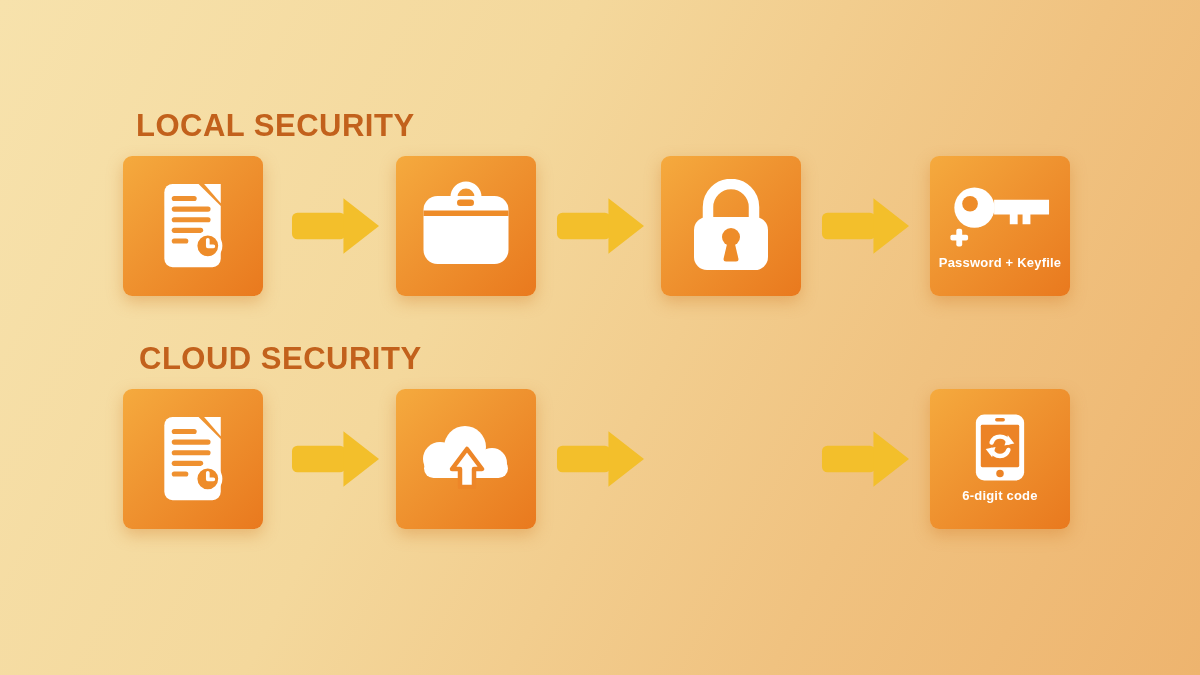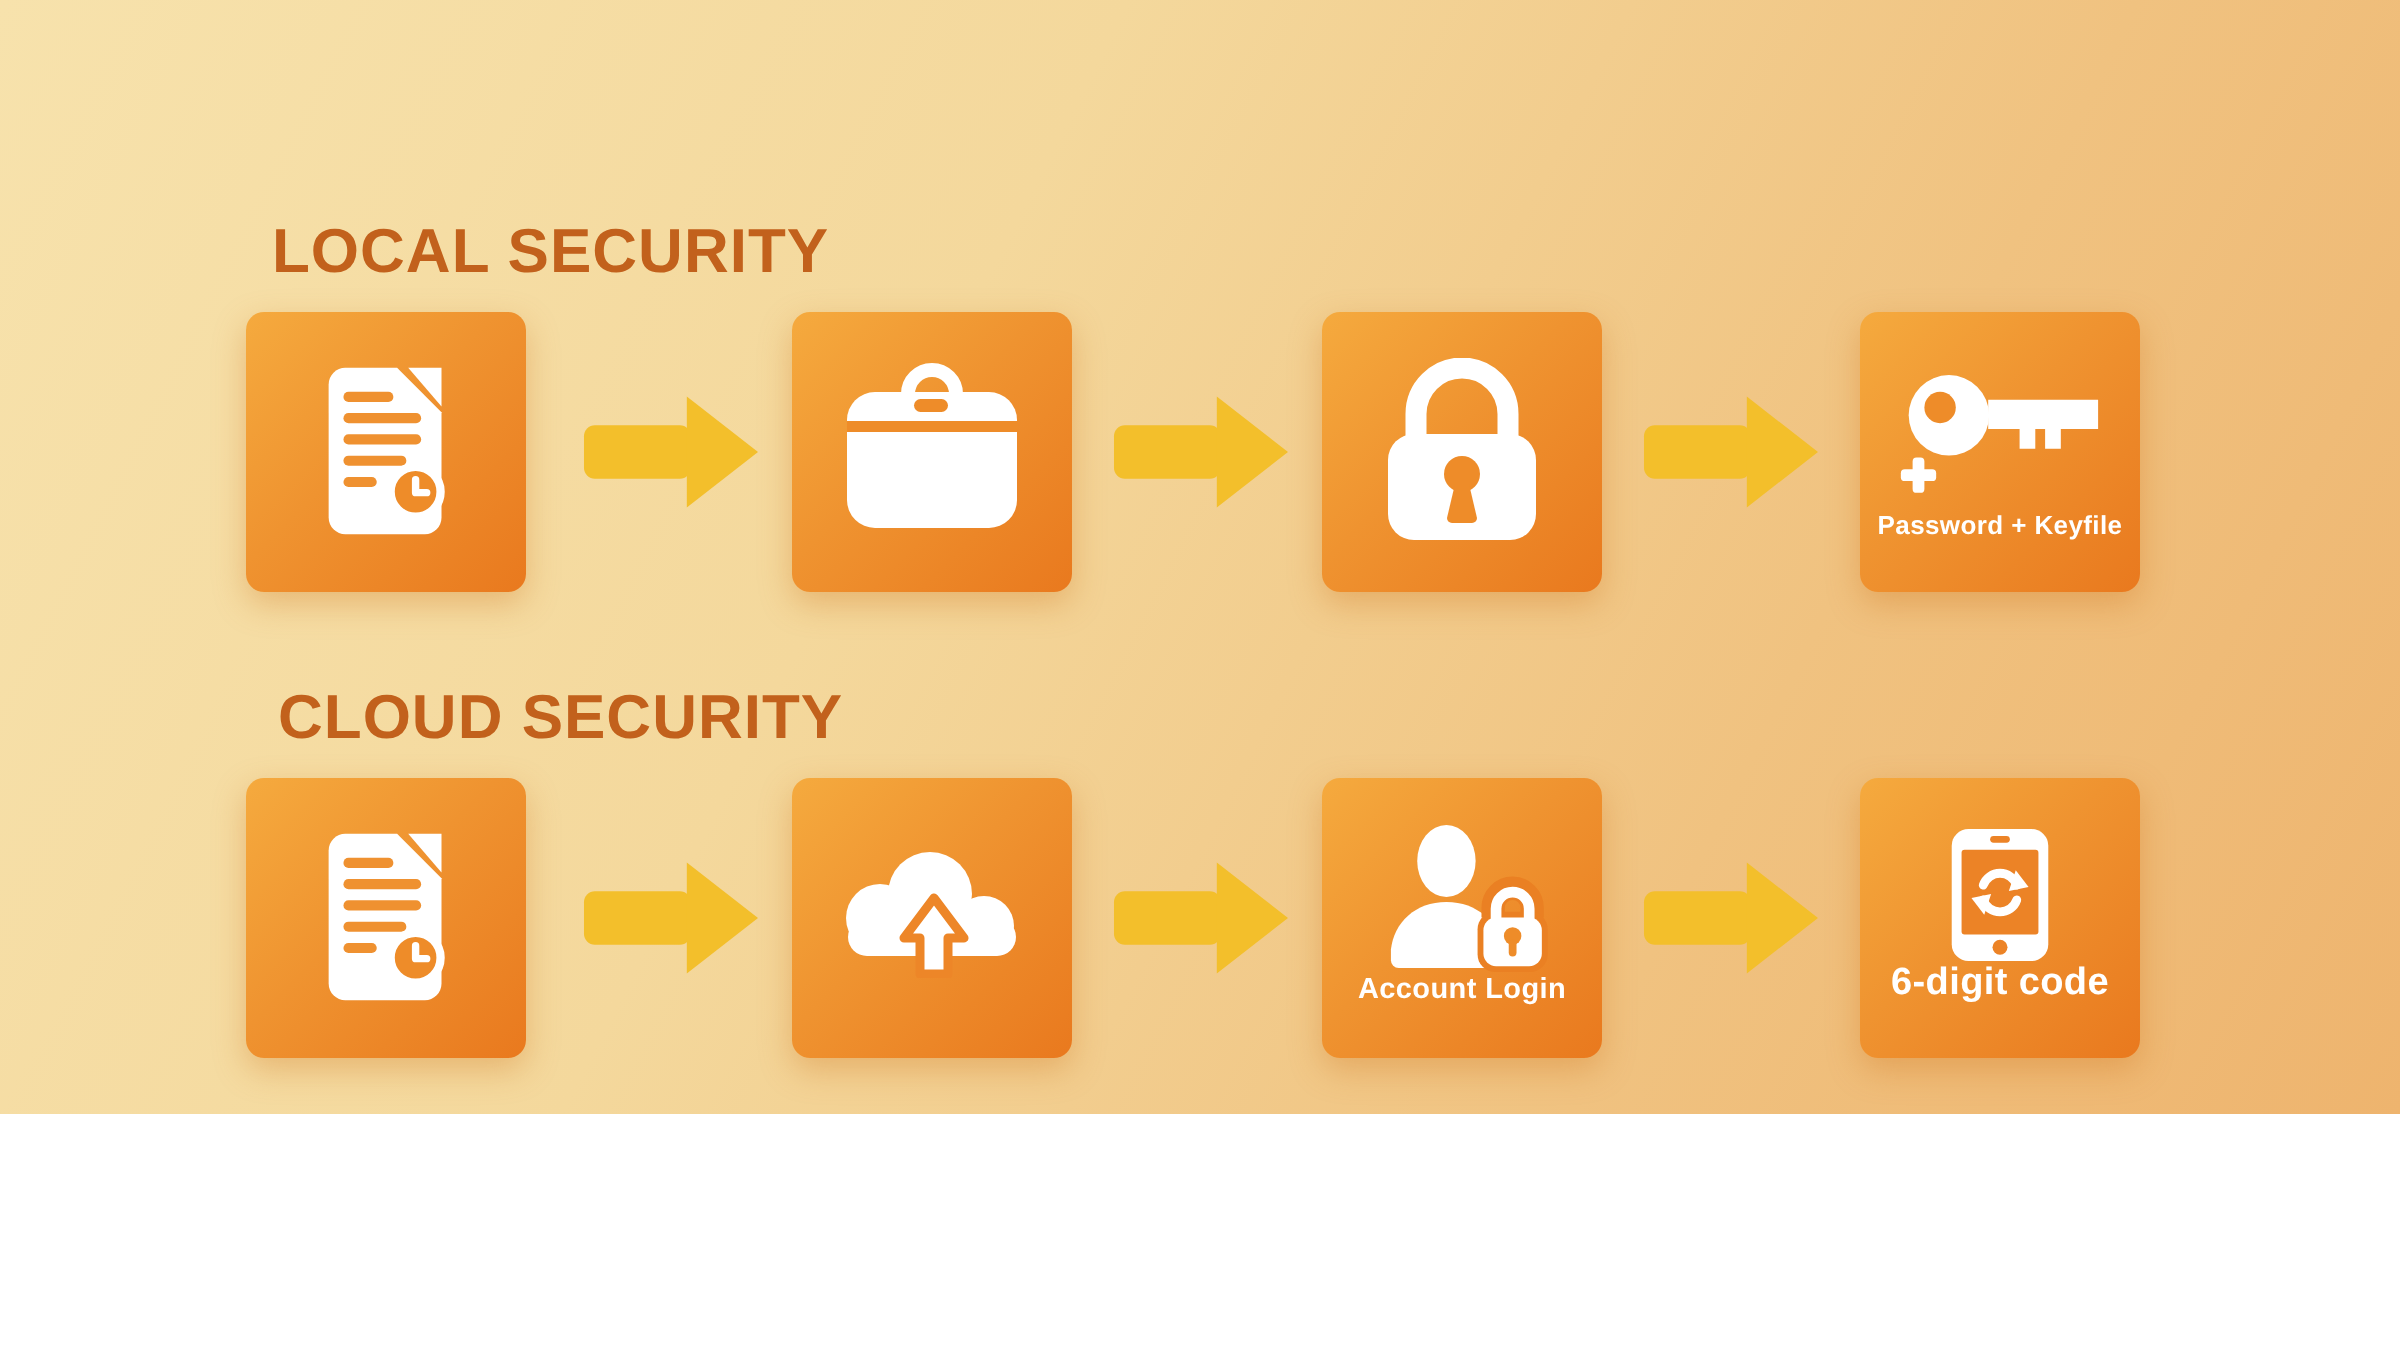--- a/index.html
+++ b/index.html
@@ -1,18 +1,18 @@
 <!DOCTYPE html>
 <html><head>
 <meta charset="utf-8">
 <style>
   html,body{margin:0;padding:0;}
   .canvas{
     position:relative;
-    width:1200px;height:557px;
+    width:1200px;height:675px;
     overflow:hidden;
     font-family:"Liberation Sans", sans-serif;
     background:linear-gradient(117deg,#f7e2ac 0%,#f4d89c 38%,#f0c280 72%,#eeb46e 100%);
   }
   .row-title{
     position:absolute;
     margin:0;
     font-size:31px;
     font-weight:800;
     letter-spacing:.5px;
@@ -143,48 +143,35 @@
     </svg>
   </div>
 
   <div class="arrow" style="left:556px;top:431px;">
     <svg viewBox="0 0 90 56">
         <rect x="1" y="14.5" width="54" height="27" rx="5.5" fill="#F3BF2B"></rect>
         <polygon points="53,0 89,28 53,56" fill="#F3BF2B"></polygon>
       </svg>
   </div>
 
-  <div class="tile" style="left:661px;top:389px;">
-    <svg viewBox="0 0 88 76" style="left:27px;top:23px;width:86px;height:74px;">
-      <ellipse cx="36" cy="19" rx="15" ry="18.5" fill="#fff"></ellipse>
-      <path d="M36 40 C20 40 9 50.5 7.5 64.5 L7.5 70 a4 4 0 0 0 4 4 H60.5 a4 4 0 0 0 4 -4 L64.5 64.5 C63 50.5 52 40 36 40 Z" fill="#fff"></path>
-      <path d="M60 48 v-5 a10 10 0 0 1 20 0 v5" fill="none" stroke="#EA8023" stroke-width="12"></path>
-      <rect x="52" y="45" width="36" height="31" rx="9" fill="#EA8023"></rect>
-      <path d="M61.5 49 v-5.5 a8.5 8.5 0 0 1 17 0 v5.5" fill="none" stroke="#fff" stroke-width="5.5"></path>
-      <rect x="55" y="48" width="30" height="25" rx="6.5" fill="#fff"></rect>
-      <circle cx="70" cy="57.5" r="4.5" fill="#EE8C29"></circle>
-      <rect x="68" y="59.5" width="4" height="8.5" rx="2" fill="#EE8C29"></rect>
-    </svg>
-    <span class="tile-label" style="bottom:26px;font-size:14.5px;">Account Login</span>
-  </div>
 
   <div class="arrow" style="left:821px;top:431px;">
     <svg viewBox="0 0 90 56">
         <rect x="1" y="14.5" width="54" height="27" rx="5.5" fill="#F3BF2B"></rect>
         <polygon points="53,0 89,28 53,56" fill="#F3BF2B"></polygon>
       </svg>
   </div>
 
   <div class="tile" style="left:930px;top:389px;">
     <svg viewBox="0 0 50 68" style="left:45px;top:25px;width:50px;height:67px;">
       <rect x="0.5" y="0.5" width="49" height="67" rx="8.5" fill="#fff"></rect>
       <rect x="5.5" y="11" width="39" height="43" rx="1.5" fill="#EC8326"></rect>
       <rect x="20" y="4" width="10" height="3.5" rx="1.75" fill="#EC8326"></rect>
       <circle cx="25" cy="60.5" r="3.8" fill="#EC8326"></circle>
       <path d="M16.5 29 A9 9 0 0 1 33.5 29" fill="none" stroke="#fff" stroke-width="4.5" stroke-linecap="round"></path>
       <polygon points="33,21.5 39.5,30 29.5,32" fill="#fff"></polygon>
       <path d="M33.5 36.5 A9 9 0 0 1 16.5 36.5" fill="none" stroke="#fff" stroke-width="4.5" stroke-linecap="round"></path>
       <polygon points="17,44 10.5,35.5 20.5,33.5" fill="#fff"></polygon>
     </svg>
-    <span class="tile-label" style="bottom:26px;font-size:19px;">6-digit code</span>
+    <span class="tile-label" style="bottom:26px;font-size:13px;">6-digit code</span>
   </div>
 
 </div>
 
 </body></html>

